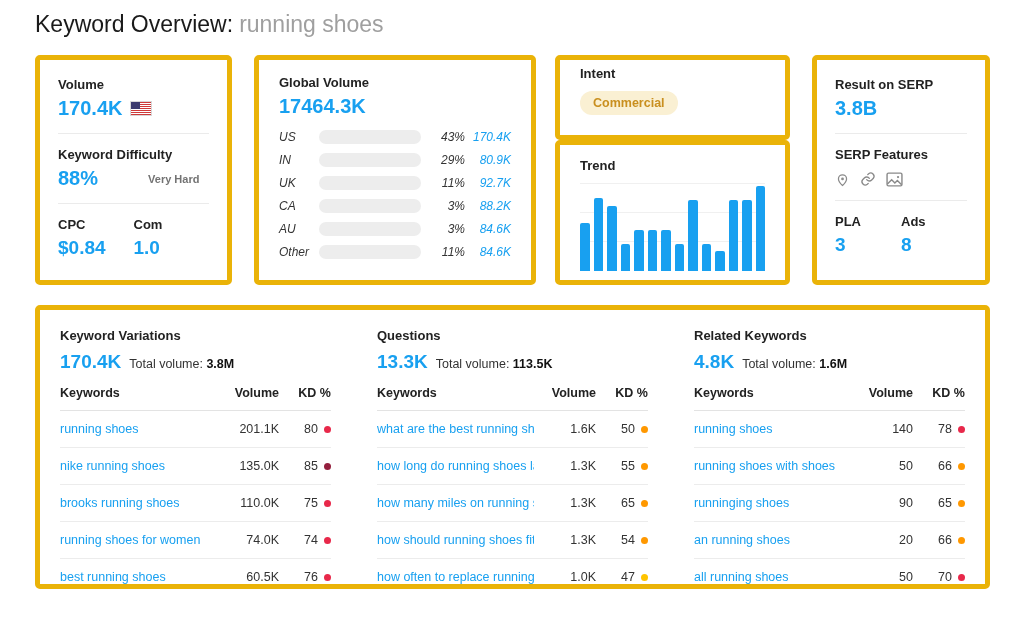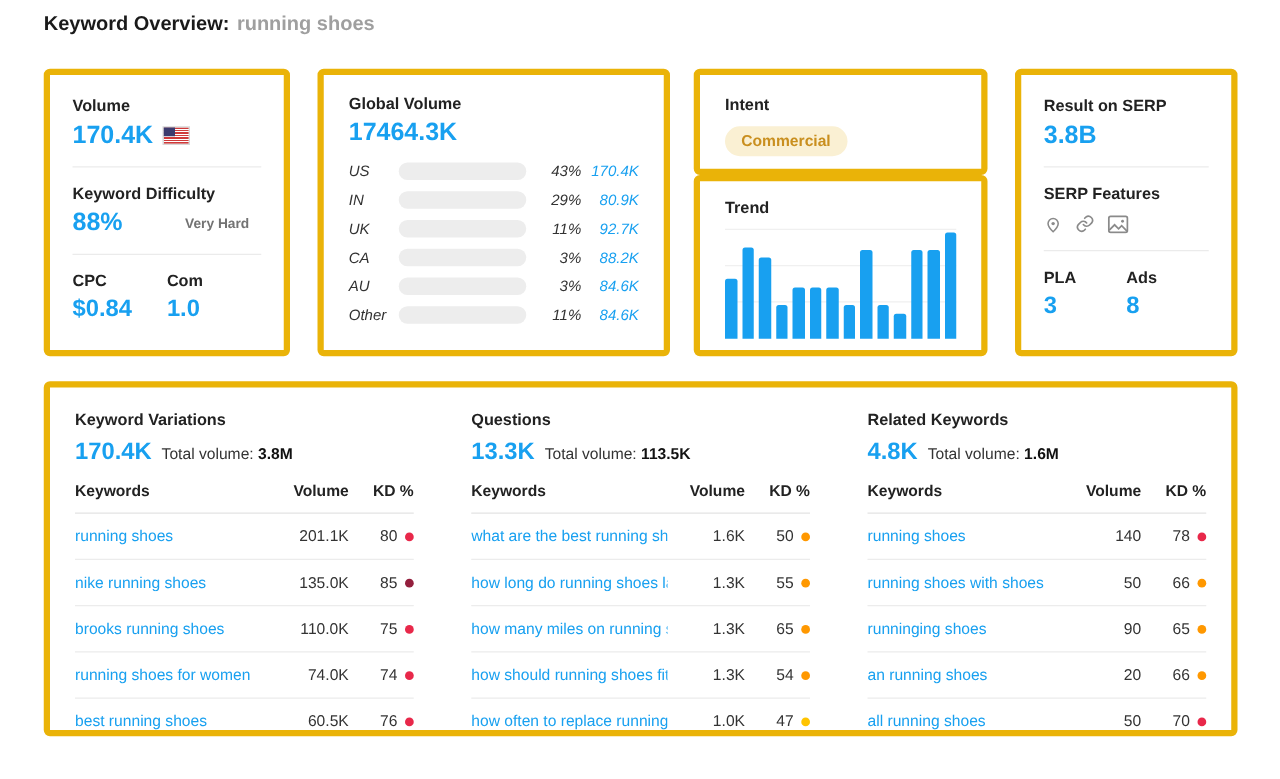--- a/index.html
+++ b/index.html
@@ -2,27 +2,27 @@
 <html><head>
 <meta charset="utf-8">
 <style>
   * { margin:0; padding:0; box-sizing:border-box; }
   html,body { background:#fff; }
   body {
     width:1024px; height:623px; position:relative;
     font-family:"Liberation Sans","DejaVu Sans",sans-serif;
     color:#1f1f1f; overflow:hidden;
   }
-  .page-title { position:absolute; left:35px; top:11px; font-size:16px; font-weight:bold; color:#1a1a1a; }
+  .page-title { position:absolute; left:35px; top:11px; font-size:23px; font-weight:normal; color:#1a1a1a; }
   .page-title .kw { color:#9f9f9f; margin-left:6px; }
 
   .card { position:absolute; background:#fff; border:5px solid #eab308; border-radius:5px; }
   .card-volume { left:35px; top:55px; width:197px; height:230px; padding:17px 18px; }
   .card-global { left:254px; top:55px; width:282px; height:230px; padding:15px 20px; }
-  .card-intent { left:555px; top:55px; width:235px; height:85px; padding:16px 20px; }
+  .card-intent { left:555px; top:55px; width:235px; height:85px; padding:6px 20px; }
   .card-trend  { left:555px; top:140px; width:235px; height:145px; padding:13px 20px; }
   .card-serp   { left:812px; top:55px; width:178px; height:230px; padding:17px 18px; }
   .card-tables { left:35px; top:305px; width:955px; height:284px; padding:18px 20px; }
 
   .lbl { font-size:13px; font-weight:bold; color:#222; }
   .big { font-size:20px; font-weight:bold; color:#18a0f0; margin-top:5px; }
   .divider { border:none; border-top:1px solid #ebebeb; margin:13px 0; }
 
   .val-row { display:flex; align-items:center; gap:8px; margin-top:5px; }
   .flag { width:20px; height:13px; position:relative; display:inline-block;

